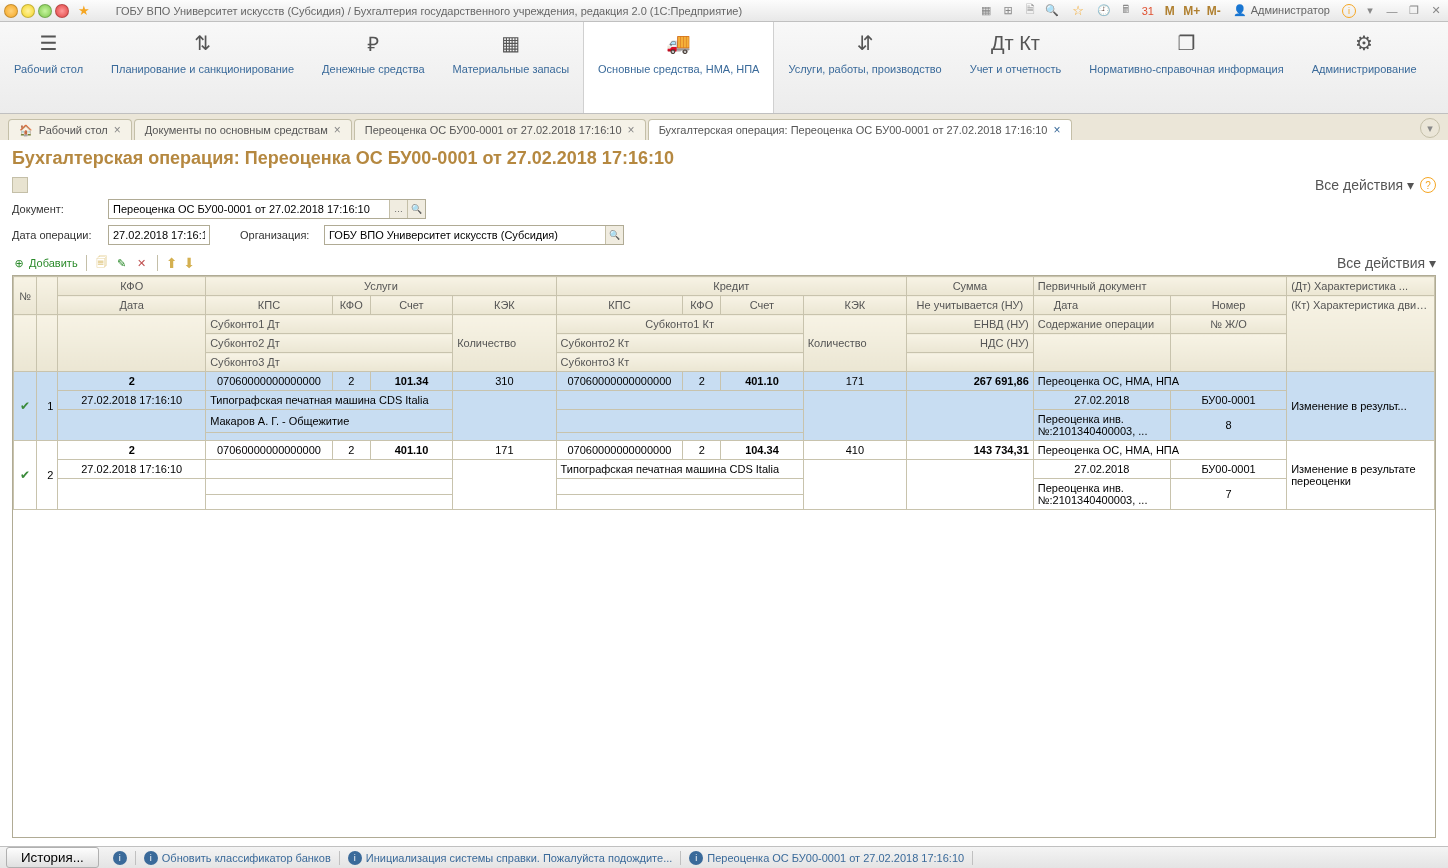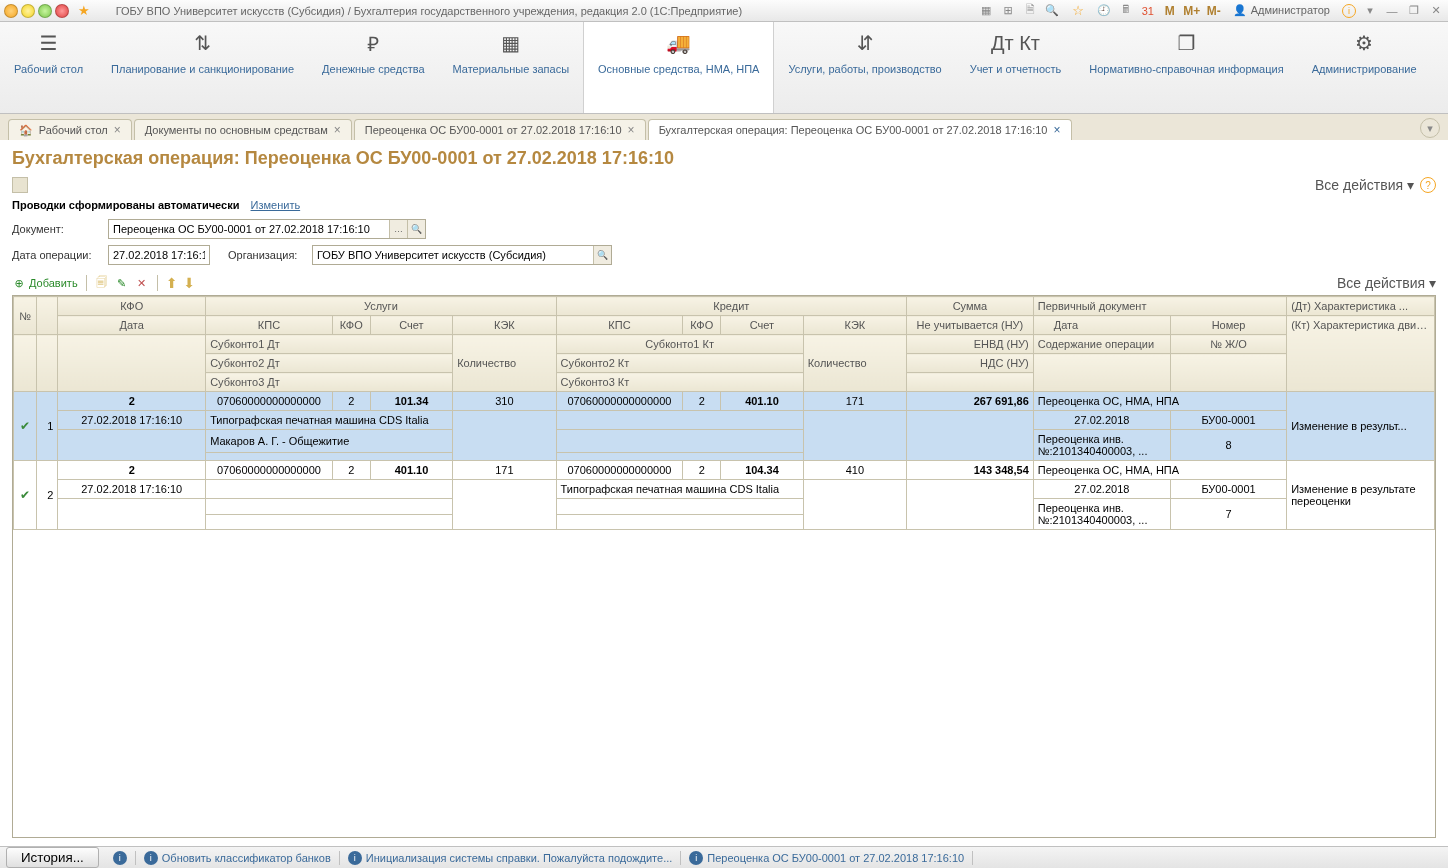--- a/index.html
+++ b/index.html
@@ -45,21 +45,21 @@
 .help-circ { width: 16px; height: 16px; border: 1px solid #f5a623; border-radius: 50%; color: #f5a623; display: inline-flex; align-items: center; justify-content: center; font-size: 10px; margin-left: 6px; }
 .small-icon { width:16px; height:16px; background:#e8e3d0; border:1px solid #c4bfa8; }
 
 .auto-line { font-size: 11px; margin-bottom: 8px; }
 .auto-line b { font-weight: bold; }
 .link { color: #3a6a9a; text-decoration: underline; cursor: pointer; margin-left: 8px; }
 
 .form-row { display: flex; align-items: center; gap: 6px; margin-bottom: 6px; font-size: 11px; }
 .form-label { width: 90px; color: #333; }
 .form-label.date { width: 90px; }
-.form-label.org { width: 78px; margin-left: 12px; }
+.form-label.org { width: 78px; margin-left: 24px; }
 .input-wrap { display: flex; align-items: center; border: 1px solid #b0ab95; background: #fff; height: 20px; }
 .input-wrap input { border: none; outline: none; padding: 0 4px; font-size: 11px; height: 18px; }
 .input-btn { width: 18px; height: 18px; border-left: 1px solid #c4bfa8; background: #f0ece0; display: flex; align-items: center; justify-content: center; font-size: 9px; color: #666; cursor: pointer; }
 
 
 .tbl-toolbar { display: flex; align-items: center; gap: 6px; padding: 4px 0; }
 .tbtn { display: inline-flex; align-items: center; gap: 3px; font-size: 11px; color: #3a6a9a; cursor: pointer; }
 .tbtn.green { color: #2a8a2a; }
 .tico { width: 14px; height: 14px; display: inline-flex; align-items: center; justify-content: center; }
 .tsep { width: 1px; height: 16px; background: #c4bfa8; margin: 0 2px; }
@@ -181,24 +181,20 @@
 
 <div class="content">
   <div class="page-title">Бухгалтерская операция: Переоценка ОС БУ00-0001 от 27.02.2018 17:16:10</div>
   <div class="actions-row">
     <span class="small-icon"></span>
     <span class="spacer"></span>
     <span class="all-actions">Все действия ▾</span>
     <span class="help-circ">?</span>
   </div>
 
-  <div class="auto-line">
-    <b>Проводки сформированы автоматически</b>
-    <span class="link">Изменить</span>
-  </div>
 
   <div class="form-row">
     <span class="form-label">Документ:</span>
     <span class="input-wrap">
       <input style="width: 280px;" value="Переоценка ОС БУ00-0001 от 27.02.2018 17:16:10">
       <span class="input-btn">…</span>
       <span class="input-btn">🔍</span>
     </span>
   </div>
 
@@ -343,21 +339,21 @@
     <td rowspan="4" class="row-n">2</td>
     <td class="center"><b>2</b></td>
     <td class="center">07060000000000000</td>
     <td class="center">2</td>
     <td class="center"><b>401.10</b></td>
     <td class="center">171</td>
     <td class="center">07060000000000000</td>
     <td class="center">2</td>
     <td class="center"><b>104.34</b></td>
     <td class="center">410</td>
-    <td class="num-cell"><b>143 348,54</b></td>
+    <td class="num-cell"><b>143 734,31</b></td>
     <td colspan="2">Переоценка ОС, НМА, НПА</td>
     <td rowspan="4" style="white-space:normal">Изменение в результате переоценки</td>
           </tr>
           <tr class="">
     <td class="center">27.02.2018 17:16:10</td>
     <td colspan="3"></td>
     <td rowspan="3"></td>
     <td colspan="3">Типографская печатная машина CDS Italia</td>
     <td rowspan="3"></td>
     <td rowspan="3"></td>

